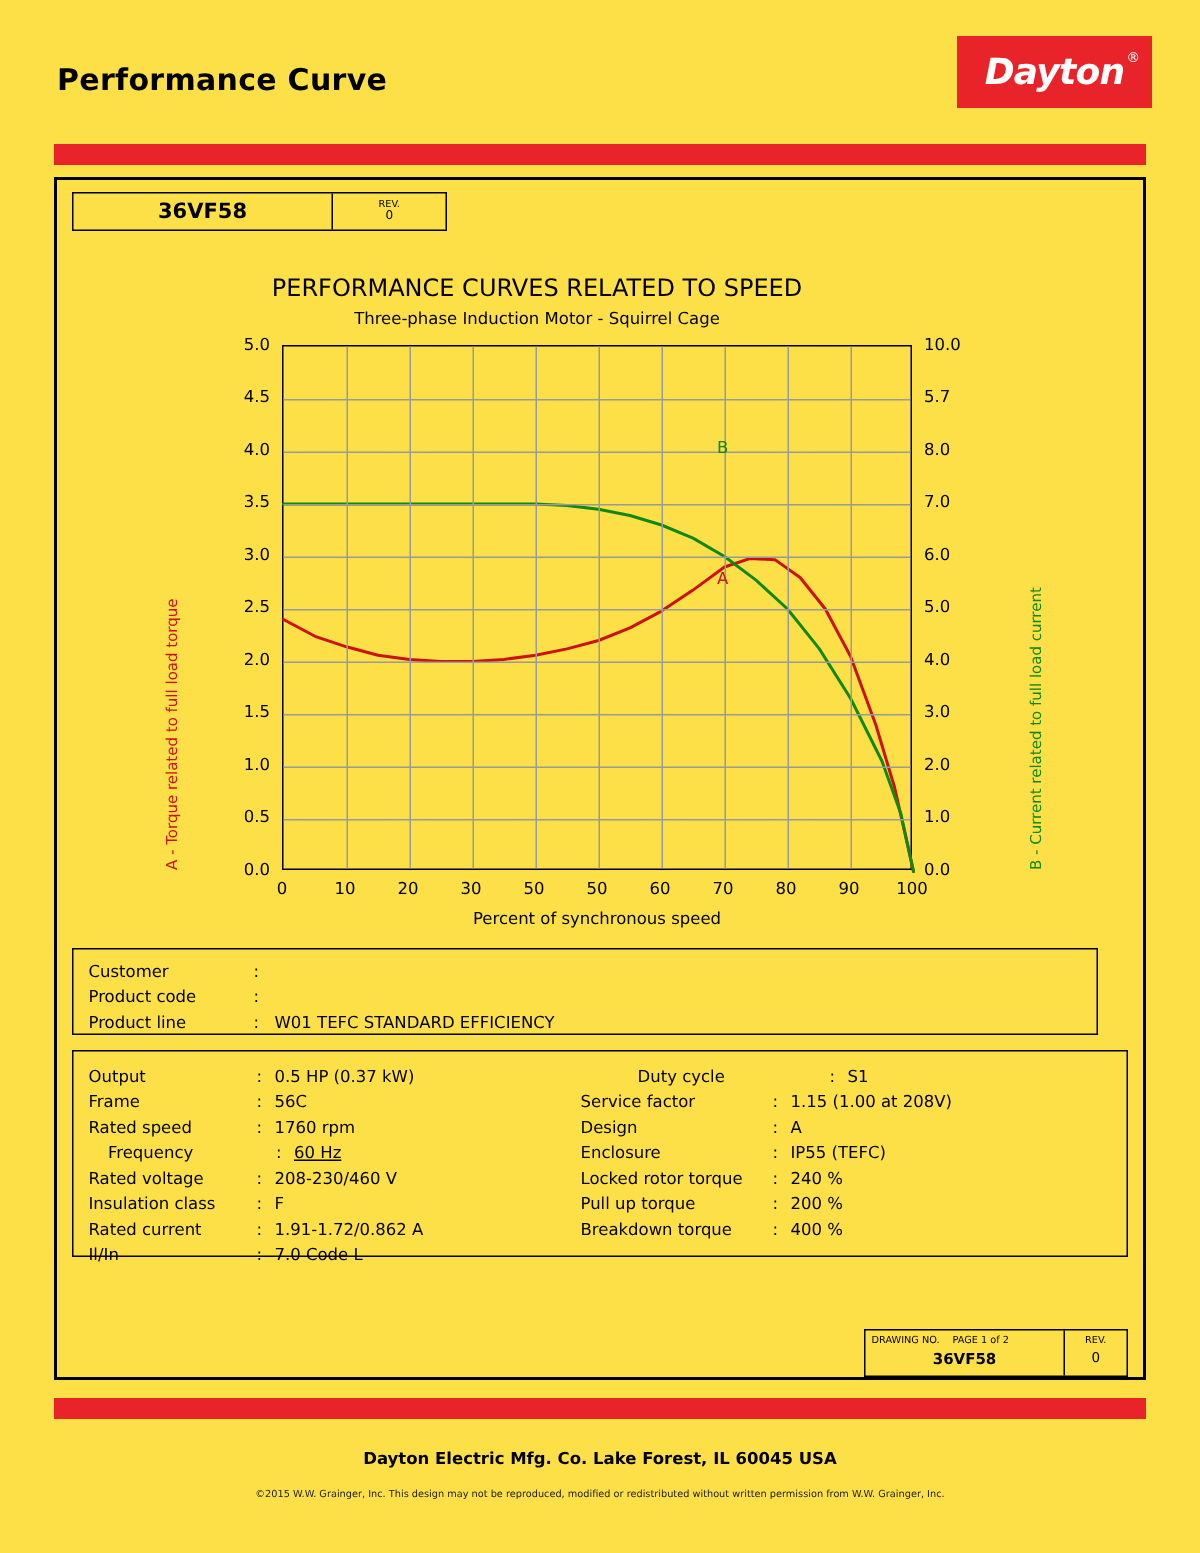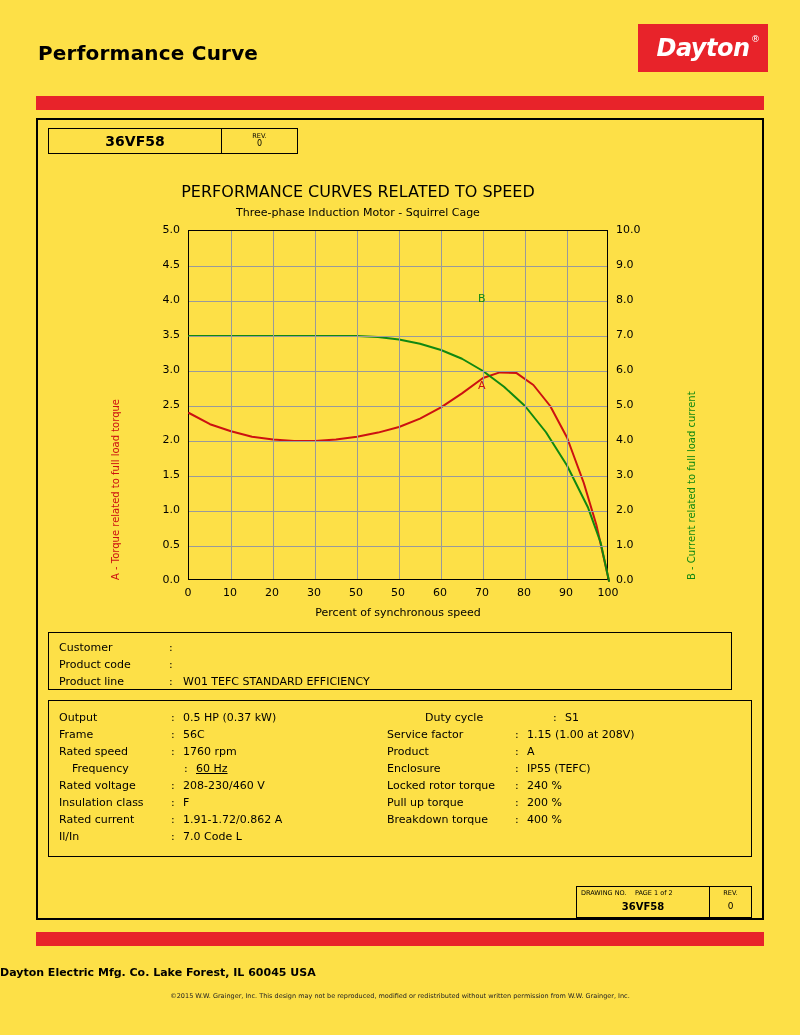--- a/index.html
+++ b/index.html
@@ -213,21 +213,21 @@
   .box-top {
     left: 48px;
     top: 632px;
     width: 684px;
     height: 58px;
   }
   .box-main {
     left: 48px;
     top: 700px;
     width: 704px;
-    height: 157px;
+    height: 138px;
   }
   .kv {
     position: absolute;
     font-size: 11px;
     white-space: nowrap;
   }
   .kv .k { display: inline-block; }
   .kv .sep { display: inline-block; }
 
   
@@ -290,21 +290,21 @@
     top: 932px;
     width: 728px;
     height: 14px;
     background: #e8232a;
   }
   .footer-company {
     position: absolute;
     left: 0;
     top: 966px;
     width: 800px;
-    text-align: left;
+    text-align: center;
     font-size: 11px;
     font-weight: bold;
   }
   .footer-legal {
     position: absolute;
     left: 0;
     top: 992px;
     width: 800px;
     text-align: center;
     font-size: 6.5px;
@@ -380,21 +380,21 @@
     <div id="ytr-container">
         <div class="ytick-right" style="left: 568px; top: 405px;">0.0</div>
         <div class="ytick-right" style="left: 568px; top: 370px;">1.0</div>
         <div class="ytick-right" style="left: 568px; top: 335px;">2.0</div>
         <div class="ytick-right" style="left: 568px; top: 300px;">3.0</div>
         <div class="ytick-right" style="left: 568px; top: 265px;">4.0</div>
         <div class="ytick-right" style="left: 568px; top: 230px;">5.0</div>
         <div class="ytick-right" style="left: 568px; top: 195px;">6.0</div>
         <div class="ytick-right" style="left: 568px; top: 160px;">7.0</div>
         <div class="ytick-right" style="left: 568px; top: 125px;">8.0</div>
-        <div class="ytick-right" style="left: 568px; top: 90px;">9.0</div>
+        <div class="ytick-right" style="left: 568px; top: 90px;">5.7</div>
         <div class="ytick-right" style="left: 568px; top: 55px;">10.0</div>
       </div>
     <div id="xt-container">
         <div class="xtick" style="left: 125px; top: 418px;">0</div>
         <div class="xtick" style="left: 167px; top: 418px;">10</div>
         <div class="xtick" style="left: 209px; top: 418px;">20</div>
         <div class="xtick" style="left: 251px; top: 418px;">30</div>
         <div class="xtick" style="left: 293px; top: 418px;">50</div>
         <div class="xtick" style="left: 335px; top: 418px;">50</div>
         <div class="xtick" style="left: 377px; top: 418px;">60</div>
@@ -431,21 +431,21 @@
         <div class="kv" style="left: 10px; top: 44px;"><span class="k" style="width: 112px;">Rated speed</span><span class="sep" style="width: 12px;">:</span><span>1760 rpm</span></div>
         <div class="kv" style="left: 23px; top: 61px; text-decoration: underline;"><span class="k" style="width: 112px;">Frequency</span><span class="sep" style="width: 12px;">:</span><span>60 Hz</span></div>
         <div class="kv" style="left: 10px; top: 78px;"><span class="k" style="width: 112px;">Rated voltage</span><span class="sep" style="width: 12px;">:</span><span>208-230/460 V</span></div>
         <div class="kv" style="left: 10px; top: 95px;"><span class="k" style="width: 112px;">Insulation class</span><span class="sep" style="width: 12px;">:</span><span>F</span></div>
         <div class="kv" style="left: 10px; top: 112px;"><span class="k" style="width: 112px;">Rated current</span><span class="sep" style="width: 12px;">:</span><span>1.91-1.72/0.862 A</span></div>
         <div class="kv" style="left: 10px; top: 129px;"><span class="k" style="width: 112px;">Il/In</span><span class="sep" style="width: 12px;">:</span><span>7.0   Code L</span></div>
       </div>
     <div id="spec-right">
         <div class="kv" style="left: 338px; top: 10px; margin-left: 38px;"><span class="k" style="width: 128px;">Duty cycle</span><span class="sep" style="width: 12px;">:</span><span>S1</span></div>
         <div class="kv" style="left: 338px; top: 27px;"><span class="k" style="width: 128px;">Service factor</span><span class="sep" style="width: 12px;">:</span><span>1.15   (1.00 at 208V)</span></div>
-        <div class="kv" style="left: 338px; top: 44px;"><span class="k" style="width: 128px;">Product</span><span class="sep" style="width: 12px;">:</span><span>A</span></div>
+        <div class="kv" style="left: 338px; top: 44px;"><span class="k" style="width: 128px;">Design</span><span class="sep" style="width: 12px;">:</span><span>A</span></div>
         <div class="kv" style="left: 338px; top: 61px;"><span class="k" style="width: 128px;">Enclosure</span><span class="sep" style="width: 12px;">:</span><span>IP55 (TEFC)</span></div>
         <div class="kv" style="left: 338px; top: 78px;"><span class="k" style="width: 128px;">Locked rotor torque</span><span class="sep" style="width: 12px;">:</span><span>240 %</span></div>
         <div class="kv" style="left: 338px; top: 95px;"><span class="k" style="width: 128px;">Pull up torque</span><span class="sep" style="width: 12px;">:</span><span>200 %</span></div>
         <div class="kv" style="left: 338px; top: 112px;"><span class="k" style="width: 128px;">Breakdown torque</span><span class="sep" style="width: 12px;">:</span><span>400 %</span></div>
       </div>
   </div>
 
   <div class="dwg-box">
     <div class="dwg-left">
       <div class="dwg-no-label">DRAWING NO.</div>

